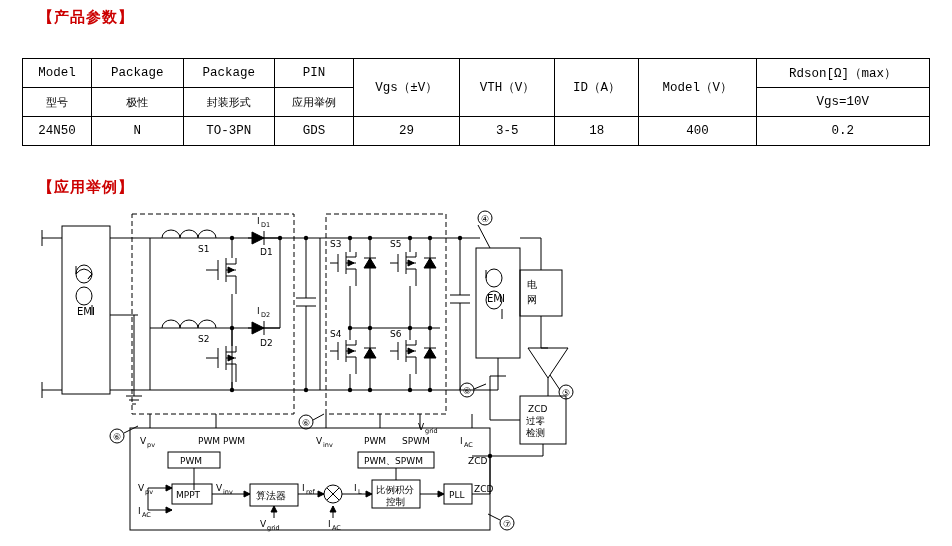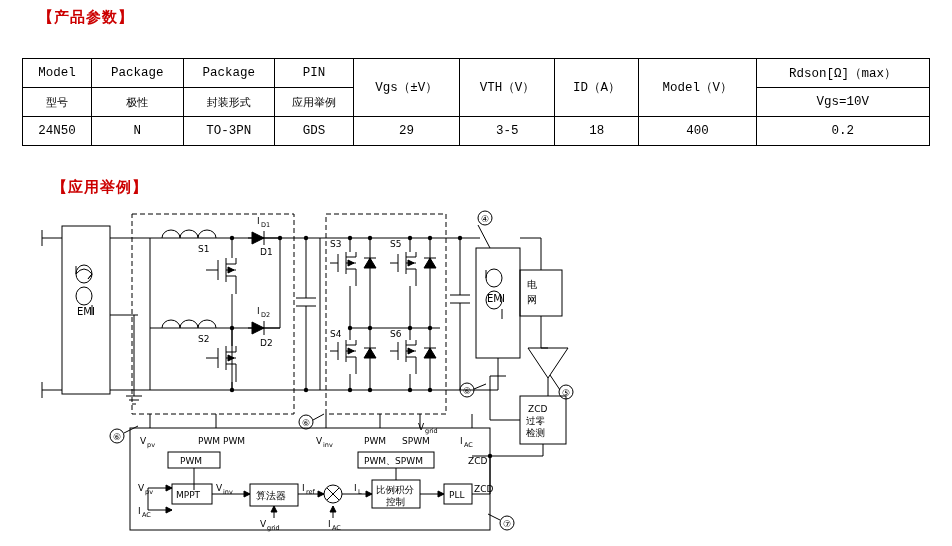--- a/index.html
+++ b/index.html
@@ -12,21 +12,21 @@
     overflow:hidden;
   }
   .section-title{
     color:#cc0000;
     font-weight:bold;
     font-size:15px;
     font-family:"DejaVu Sans", sans-serif;
     letter-spacing:1px;
   }
   #title-params{position:absolute;left:38px;top:8px;}
-  #title-app{position:absolute;left:52px;top:178px;}
+  #title-app{position:absolute;left:38px;top:178px;}
 
   
   table.params{
     position:absolute;left:22px;top:58px;
     border-collapse:collapse;
     width:908px;
     font-family:"Liberation Mono","DejaVu Sans Mono",monospace;
     font-size:12.5px;
   }
   table.params td{

